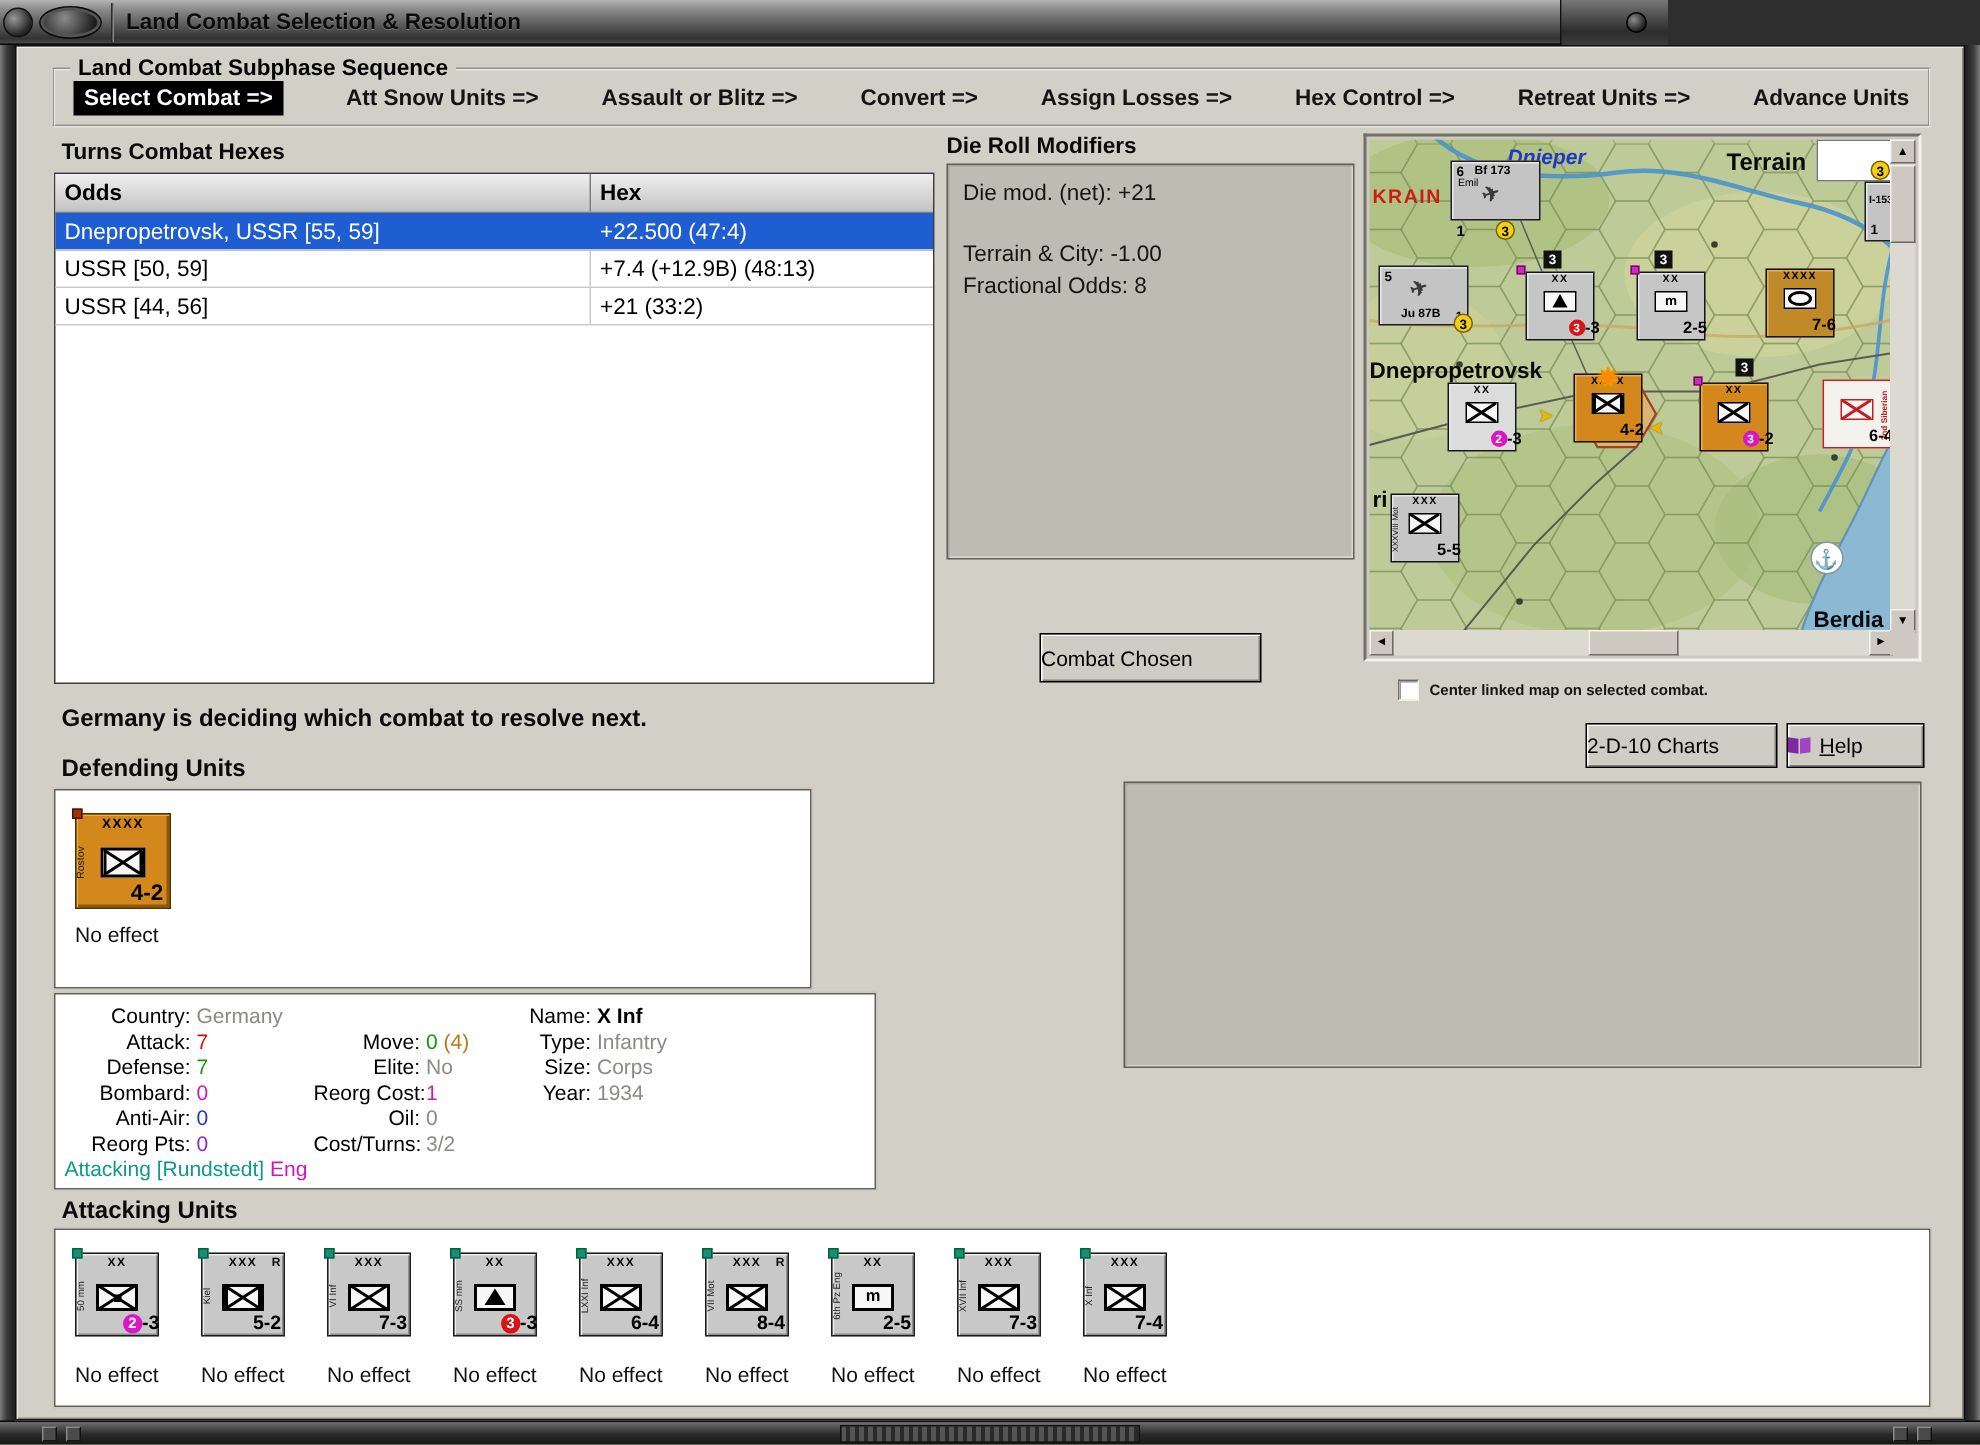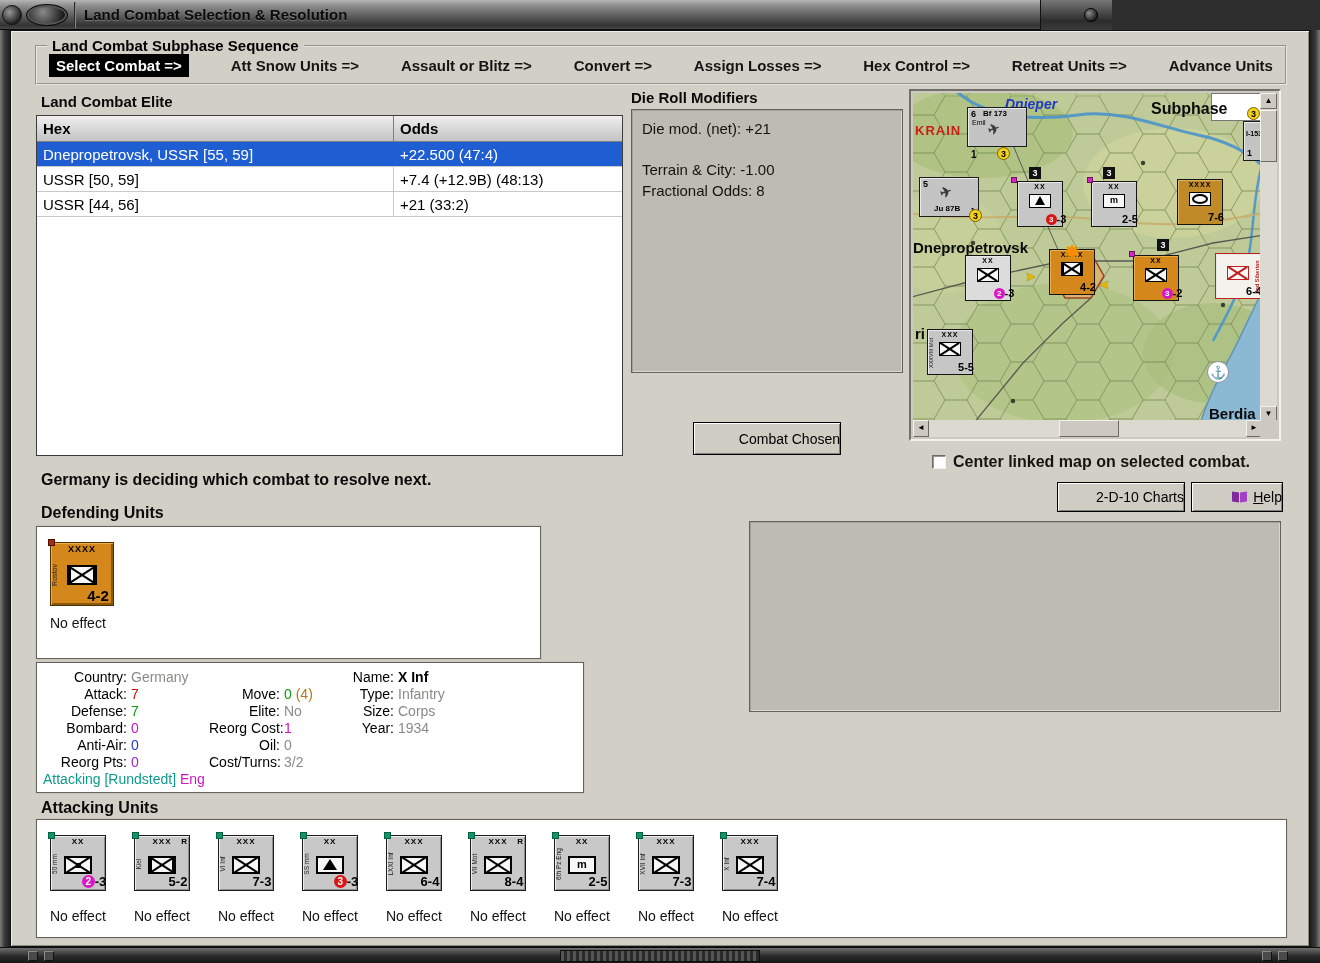--- a/index.html
+++ b/index.html
@@ -63,32 +63,32 @@
 
   
   .mod-panel{position:absolute;left:620px;top:78px;width:272px;height:264px;background:#bcbcb3;
     border:1px solid #63635c;box-shadow:inset 1px 1px 0 #a3a39a, inset -1px -1px 0 #d8d8cf;}
   .mod-panel p{margin:0;padding:2px 10px;font-size:15px;color:#15150f;}
   .mod-panel p.first{padding-top:10px;padding-bottom:22px;}
 
   
   .btn{position:absolute;background:#cfccc3;border:1px solid #000;
     box-shadow:inset 1px 1px 0 #fff, inset -1px -1px 0 #84817a;
-    font-size:14px;color:#000;text-align:center;display:flex;align-items:center;justify-content:flex-end;gap:6px;cursor:default;}
+    font-size:14px;color:#000;text-align:center;display:flex;align-items:center;justify-content:flex-start;gap:6px;cursor:default;}
   .btn-help .lbl::first-letter{text-decoration:underline;}
   .book{width:15px;height:12px;position:relative;flex:0 0 auto;}
   .book::before,.book::after{content:"";position:absolute;top:1px;width:7px;height:10px;}
   .book::before{left:0;background:#7e2a9e;transform:skewY(9deg);}
   .book::after{right:0;background:#a242c6;transform:skewY(-9deg);}
 
   
   .cbrow{position:absolute;left:921px;top:422px;display:flex;align-items:center;gap:7px;}
   .cb{width:14px;height:14px;background:#fff;border:1px solid;border-color:#6e6a64 #f2f0ea #f2f0ea #6e6a64;
     box-shadow:inset 1px 1px 0 #9a968e;}
-  .cbrow .lbl{font-size:16px;font-weight:600;color:#15150f;}
+  .cbrow .lbl{font-size:10px;font-weight:600;color:#15150f;}
 
   
   .wpanel{position:absolute;background:#fff;border:1px solid #63635c;box-shadow:0 0 0 1px #c9c6bd;}
   .gpanel{position:absolute;background:#bcbcb3;border:1px solid #63635c;
     box-shadow:inset 1px 1px 0 #a3a39a, inset -1px -1px 0 #d8d8cf;}
 
   
   .udot{position:absolute;width:7px;height:7px;background:#178f76;border:1px solid #063;z-index:3;}
   .udot.red{background:#a03010;border-color:#501000;}
   .cnt{position:absolute;width:56px;height:56px;background:#c8c8c8;border:1px solid #1c1c1c;
@@ -227,25 +227,25 @@
         <span class="step">Att Snow Units =&gt;</span>
         <span class="step">Assault or Blitz =&gt;</span>
         <span class="step">Convert =&gt;</span>
         <span class="step">Assign Losses =&gt;</span>
         <span class="step">Hex Control =&gt;</span>
         <span class="step">Retreat Units =&gt;</span>
         <span class="step">Advance Units</span>
       </div>
     </div>
 
-    <div class="abs hd" style="left:30px;top:62px">Land Combat Elite</div>
+    <div class="abs hd" style="left:30px;top:62px">Turns Combat Hexes</div>
     <div class="hex-table">
       <div class="hx-head">
+        <div>Odds</div>
         <div>Hex</div>
-        <div>Odds</div>
       </div>
       <div class="hx-row selected">
         <div>Dnepropetrovsk, USSR [55, 59]</div>
         <div>+22.500 (47:4)</div>
       </div>
       <div class="hx-row">
         <div>USSR [50, 59]</div>
         <div>+7.4 (+12.9B) (48:13)</div>
       </div>
       <div class="hx-row">
@@ -405,21 +405,21 @@
           <path d="M-5,120 C60,130 130,118 200,128 C260,136 310,128 351,120" fill="none" stroke="#c9a964" stroke-width="2" opacity="0.8"></path>
           <polygon points="152,160 178,160 191,183 178,205 152,205 139,183" fill="#d8b571" stroke="#a04028" stroke-width="1.5"></polygon>
           <circle cx="60" cy="150" r="2.2" fill="#3a4030"></circle>
             <circle cx="230" cy="70" r="2.2" fill="#3a4030"></circle>
           <circle cx="310" cy="212" r="2.2" fill="#3a4030"></circle>
             <circle cx="100" cy="308" r="2.2" fill="#3a4030"></circle>
         </svg>
 
         <div class="mlabel ml-river" style="left:92px;top:3px">Dnieper</div>
         <div class="infobox" style="left:298px;top:0;width:51px;height:28px"></div>
-        <div class="mlabel" style="left:238px;top:7px;font-size:16px">Subphase</div>
+        <div class="mlabel" style="left:238px;top:7px;font-size:16px">Terrain</div>
         <div class="mlabel ml-region" style="left:2px;top:30px">KRAIN</div>
         <div class="mlabel" style="left:0;top:146px;font-size:15px">Dnepropetrovsk</div>
         <div class="mlabel" style="left:2px;top:232px;font-size:15px">ri</div>
         <div class="mlabel" style="left:296px;top:312px;font-size:15px">Berdia</div>
         <div class="anchor-badge" style="left:294px;top:268px"><span>⚓</span></div>
 
         <div class="mapair" style="left:54px;top:14px">
           <span class="ac">6</span>
           <span class="an">Bf 173</span>
           <span class="as">Emil</span>

